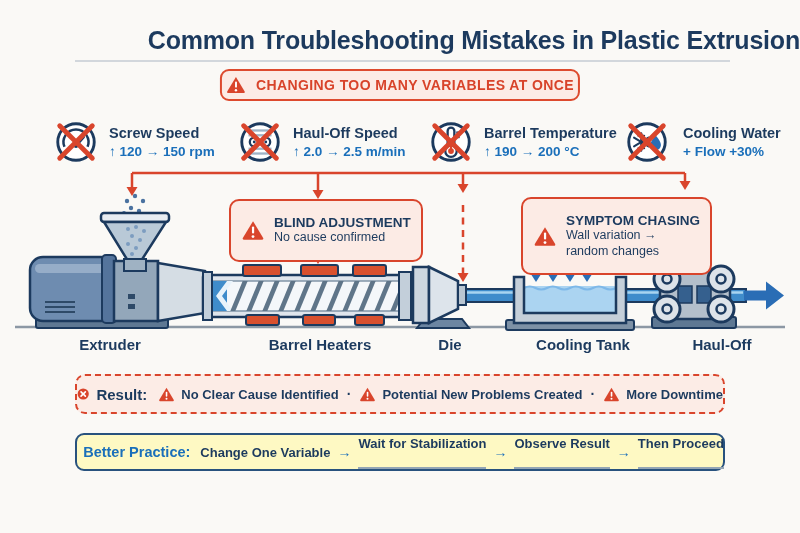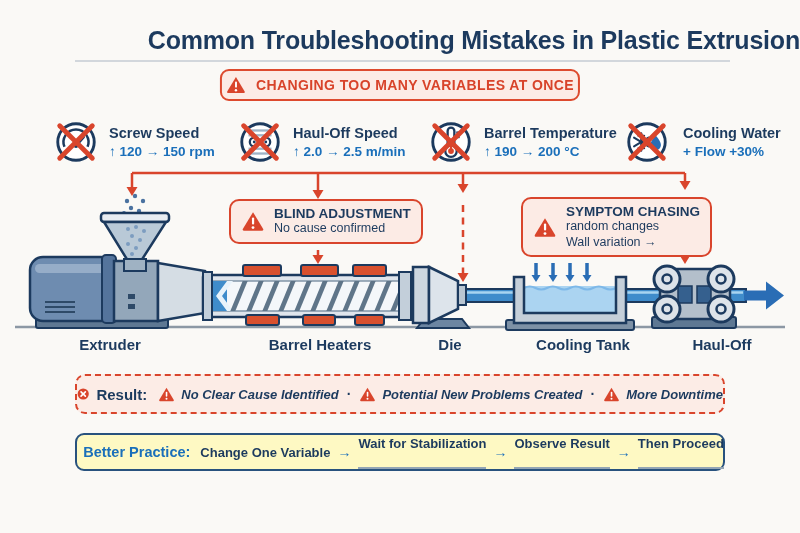--- a/index.html
+++ b/index.html
@@ -16,32 +16,32 @@
   
   .banner{top:69px;left:50%;transform:translateX(-50%);display:flex;align-items:center;gap:10px;
     background:#fcebe5;border:2px solid #dd4a2e;border-radius:9px;padding:4px 4px;height:20px;}
   .banner-label{font-size:14px;font-weight:700;color:#d8432a;letter-spacing:0.4px;white-space:nowrap;}
   
   .var-item{top:118px;display:flex;align-items:center;gap:9px;}
   .var-text{display:flex;flex-direction:column;}
   .var-name{font-size:14.5px;font-weight:700;color:#1c3a5e;white-space:nowrap;}
   .var-value{font-size:13.5px;font-weight:700;color:#1a6fba;margin-top:3px;white-space:nowrap;}
   
-  .callout{background:#fcebe5;border:2.5px solid #d9452c;border-radius:10px;display:flex;align-items:center;gap:9px;padding:5px 10px;z-index:3;}
+  .callout{background:#fcebe5;border:2.5px solid #d9452c;border-radius:10px;display:flex;align-items:center;gap:9px;padding:14px 10px;z-index:3;}
   .callout-text{display:flex;flex-direction:column;}
   .callout-title{font-size:13.5px;font-weight:700;color:#1c3a5e;white-space:nowrap;}
   .callout-body{font-size:12.5px;color:#1c3a5e;line-height:1.25;white-space:nowrap;}
   
   .mlabel{top:336px;transform:translateX(-50%);font-size:15px;font-weight:700;color:#1c3a5e;white-space:nowrap;z-index:3;}
   
   .result-box{top:374px;left:75px;width:650px;height:40px;box-sizing:border-box;
     border:2.5px dashed #d9452c;border-radius:10px;background:#fcece6;
     display:flex;align-items:center;justify-content:center;gap:7px;z-index:3;}
   .result-label{font-size:15px;font-weight:700;color:#1c3a5e;margin-right:4px;}
-  .result-item{display:flex;align-items:center;gap:6px;font-size:13px;font-weight:700;color:#1c3a5e;white-space:nowrap;font-style:italic;}
+  .result-item{display:flex;align-items:center;gap:6px;font-size:13px;font-weight:700;color:#1c3a5e;white-space:nowrap;}
   .dot-sep{font-size:14px;font-weight:700;color:#1c3a5e;padding:0 1px;}
   
   .better-box{top:433px;left:75px;width:650px;height:38px;box-sizing:border-box;
     border:2.5px solid #28527e;border-radius:9px;background:#fef9c3;
     display:flex;align-items:center;justify-content:center;gap:7px;z-index:3;}
   .better-label{font-size:14.5px;font-weight:700;color:#1a6fba;margin-right:3px;white-space:nowrap;}
   .step{font-size:13px;font-weight:700;color:#1c3a5e;white-space:nowrap;}
   .step.u{border-bottom:2px solid #93a5b4;padding-bottom:16px;}
   .step-arrow{font-size:14px;font-weight:700;color:#1a6fba;}
   svg{display:block;}
@@ -301,22 +301,22 @@
 </div>
 
 <div class="abs callout" style="left:521px;top:197px;">
   <svg width="24" height="21" viewBox="0 0 20 18">
     <path d="M10 1 L18.6 15.2 Q19.5 17 17.4 17 H2.6 Q0.5 17 1.4 15.2 Z" fill="#d9452c"></path>
     <rect x="9.1" y="5.6" width="1.9" height="6" rx="0.9" fill="#ffffff"></rect>
     <circle cx="10" cy="14.2" r="1.2" fill="#ffffff"></circle>
   </svg>
   <div class="callout-text">
     <span class="callout-title">SYMPTOM CHASING</span>
+    <span class="callout-body">Wall variation →</span>
     <span class="callout-body">random changes</span>
-    <span class="callout-body">Wall variation →</span>
   </div>
 </div>
 
 <div class="abs mlabel" style="left:110px;">Extruder</div>
 <div class="abs mlabel" style="left:320px;">Barrel Heaters</div>
 <div class="abs mlabel" style="left:450px;">Die</div>
 <div class="abs mlabel" style="left:583px;">Cooling Tank</div>
 <div class="abs mlabel" style="left:722px;">Haul-Off</div>
 
 <div class="abs result-box">

